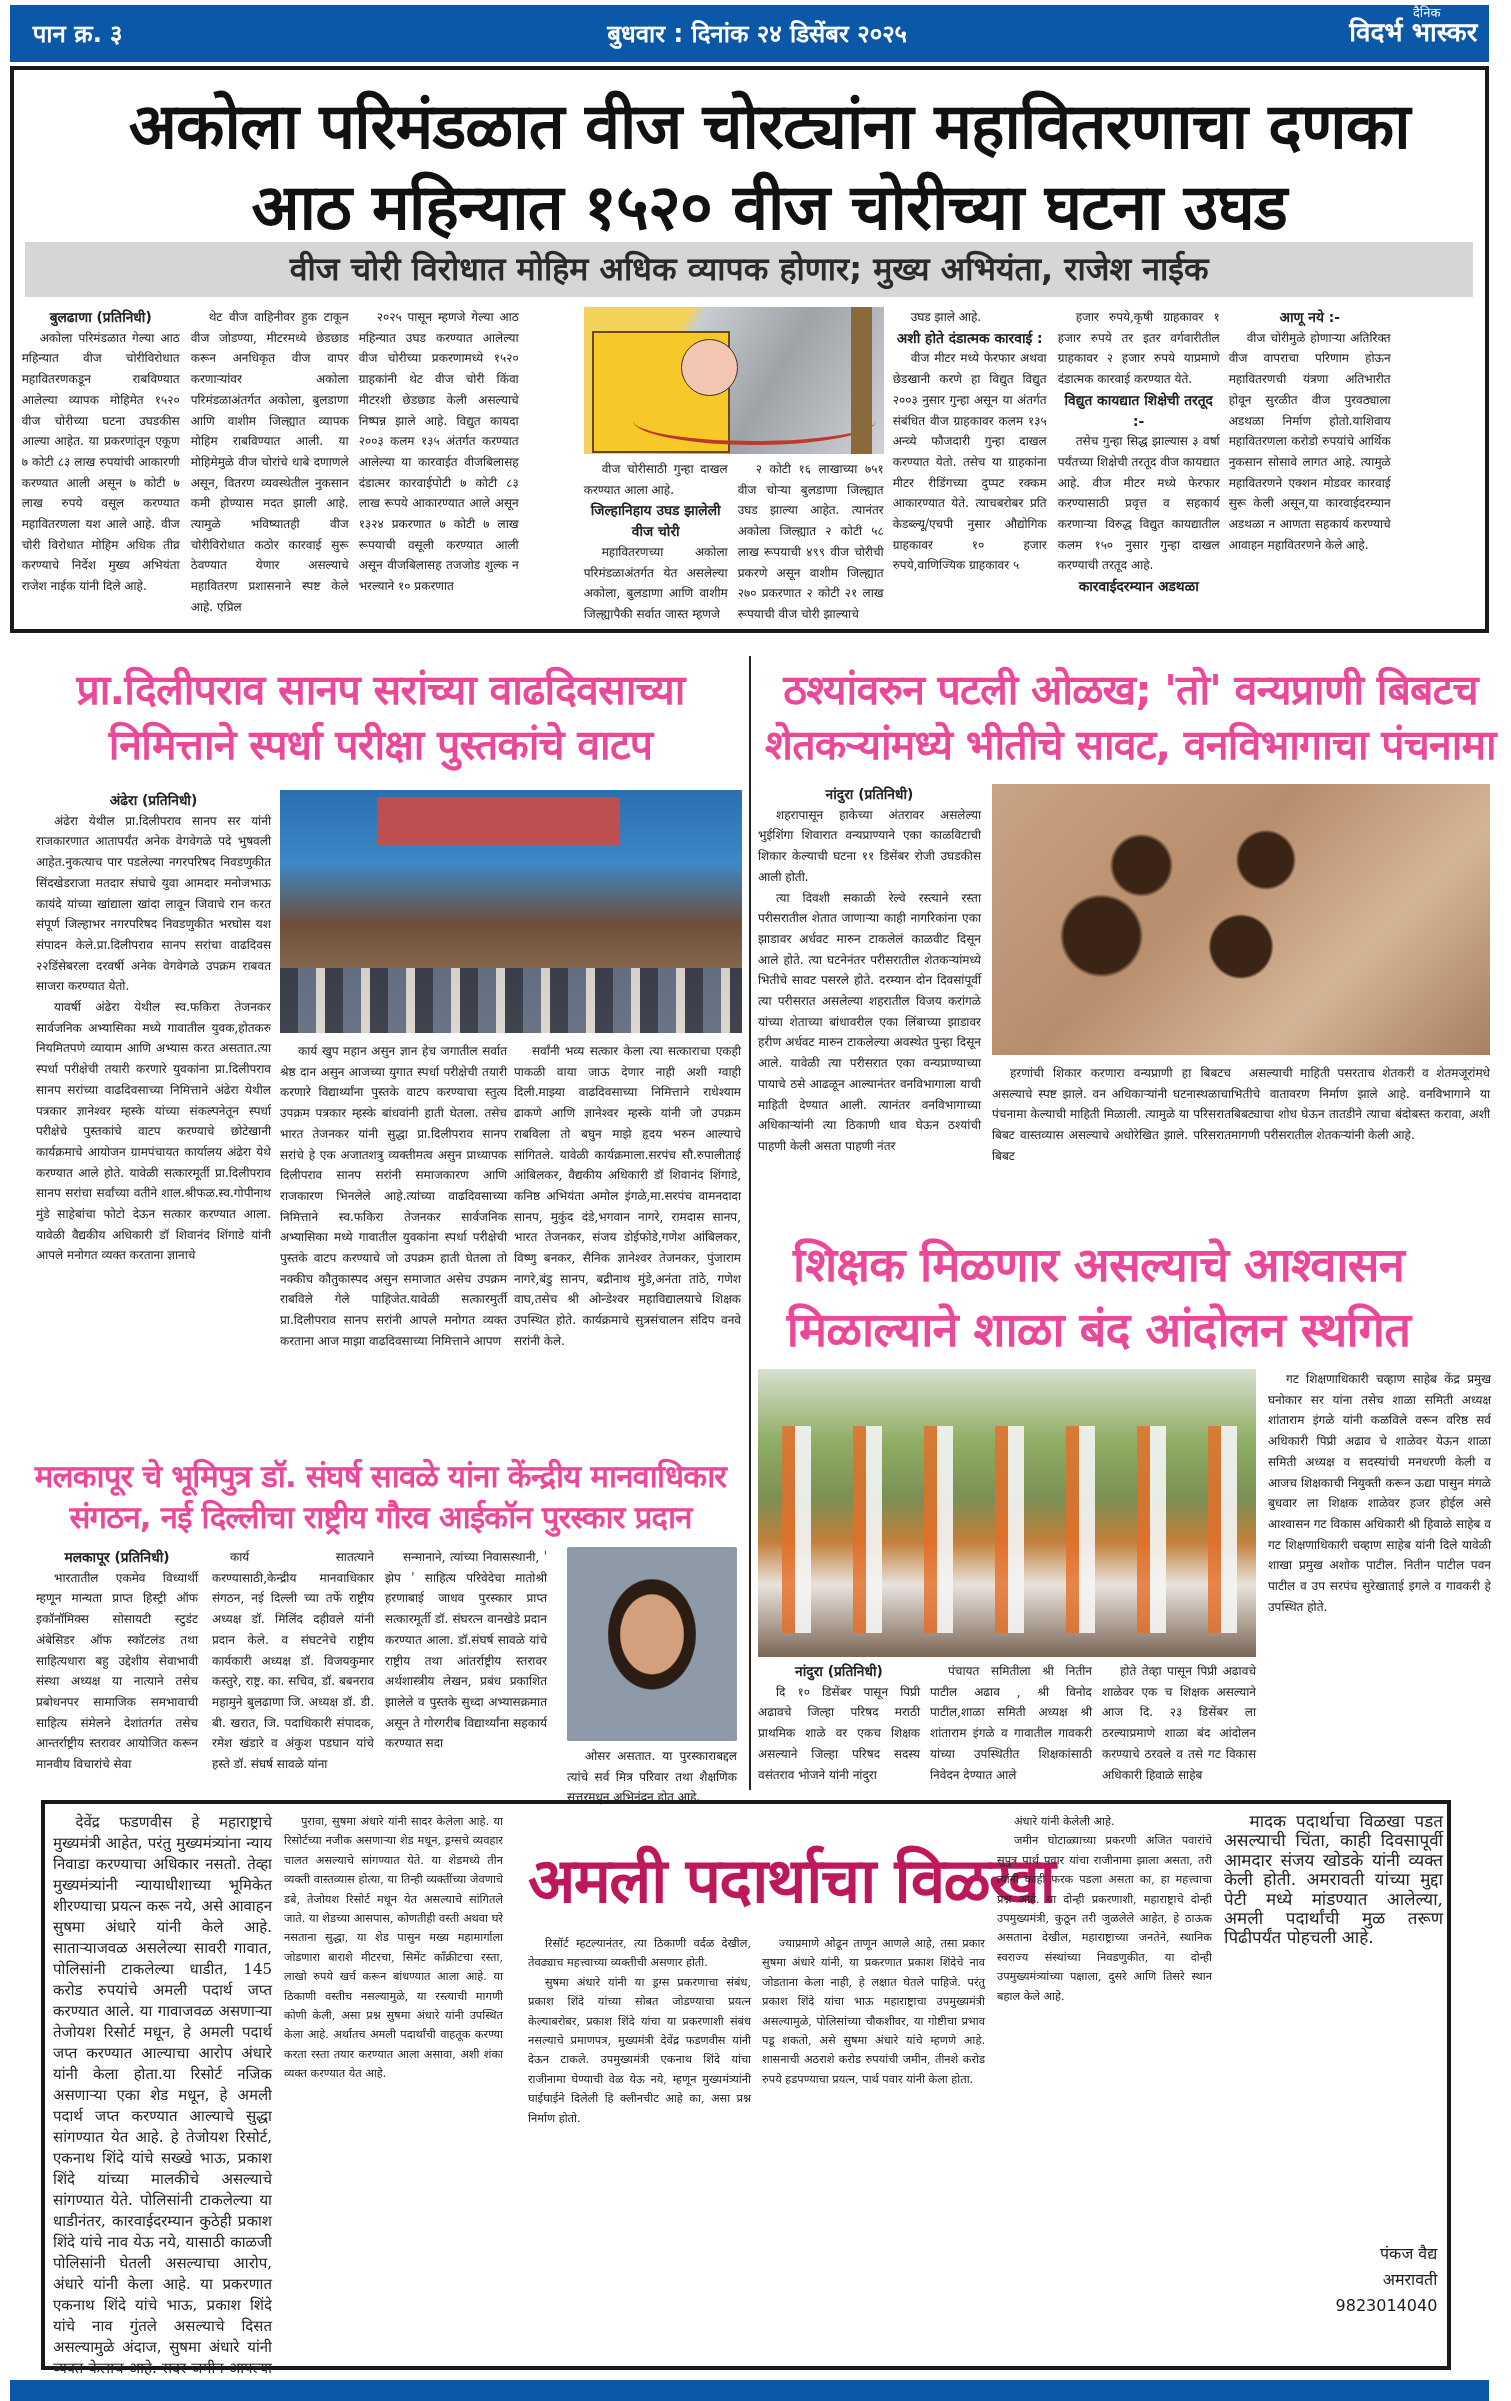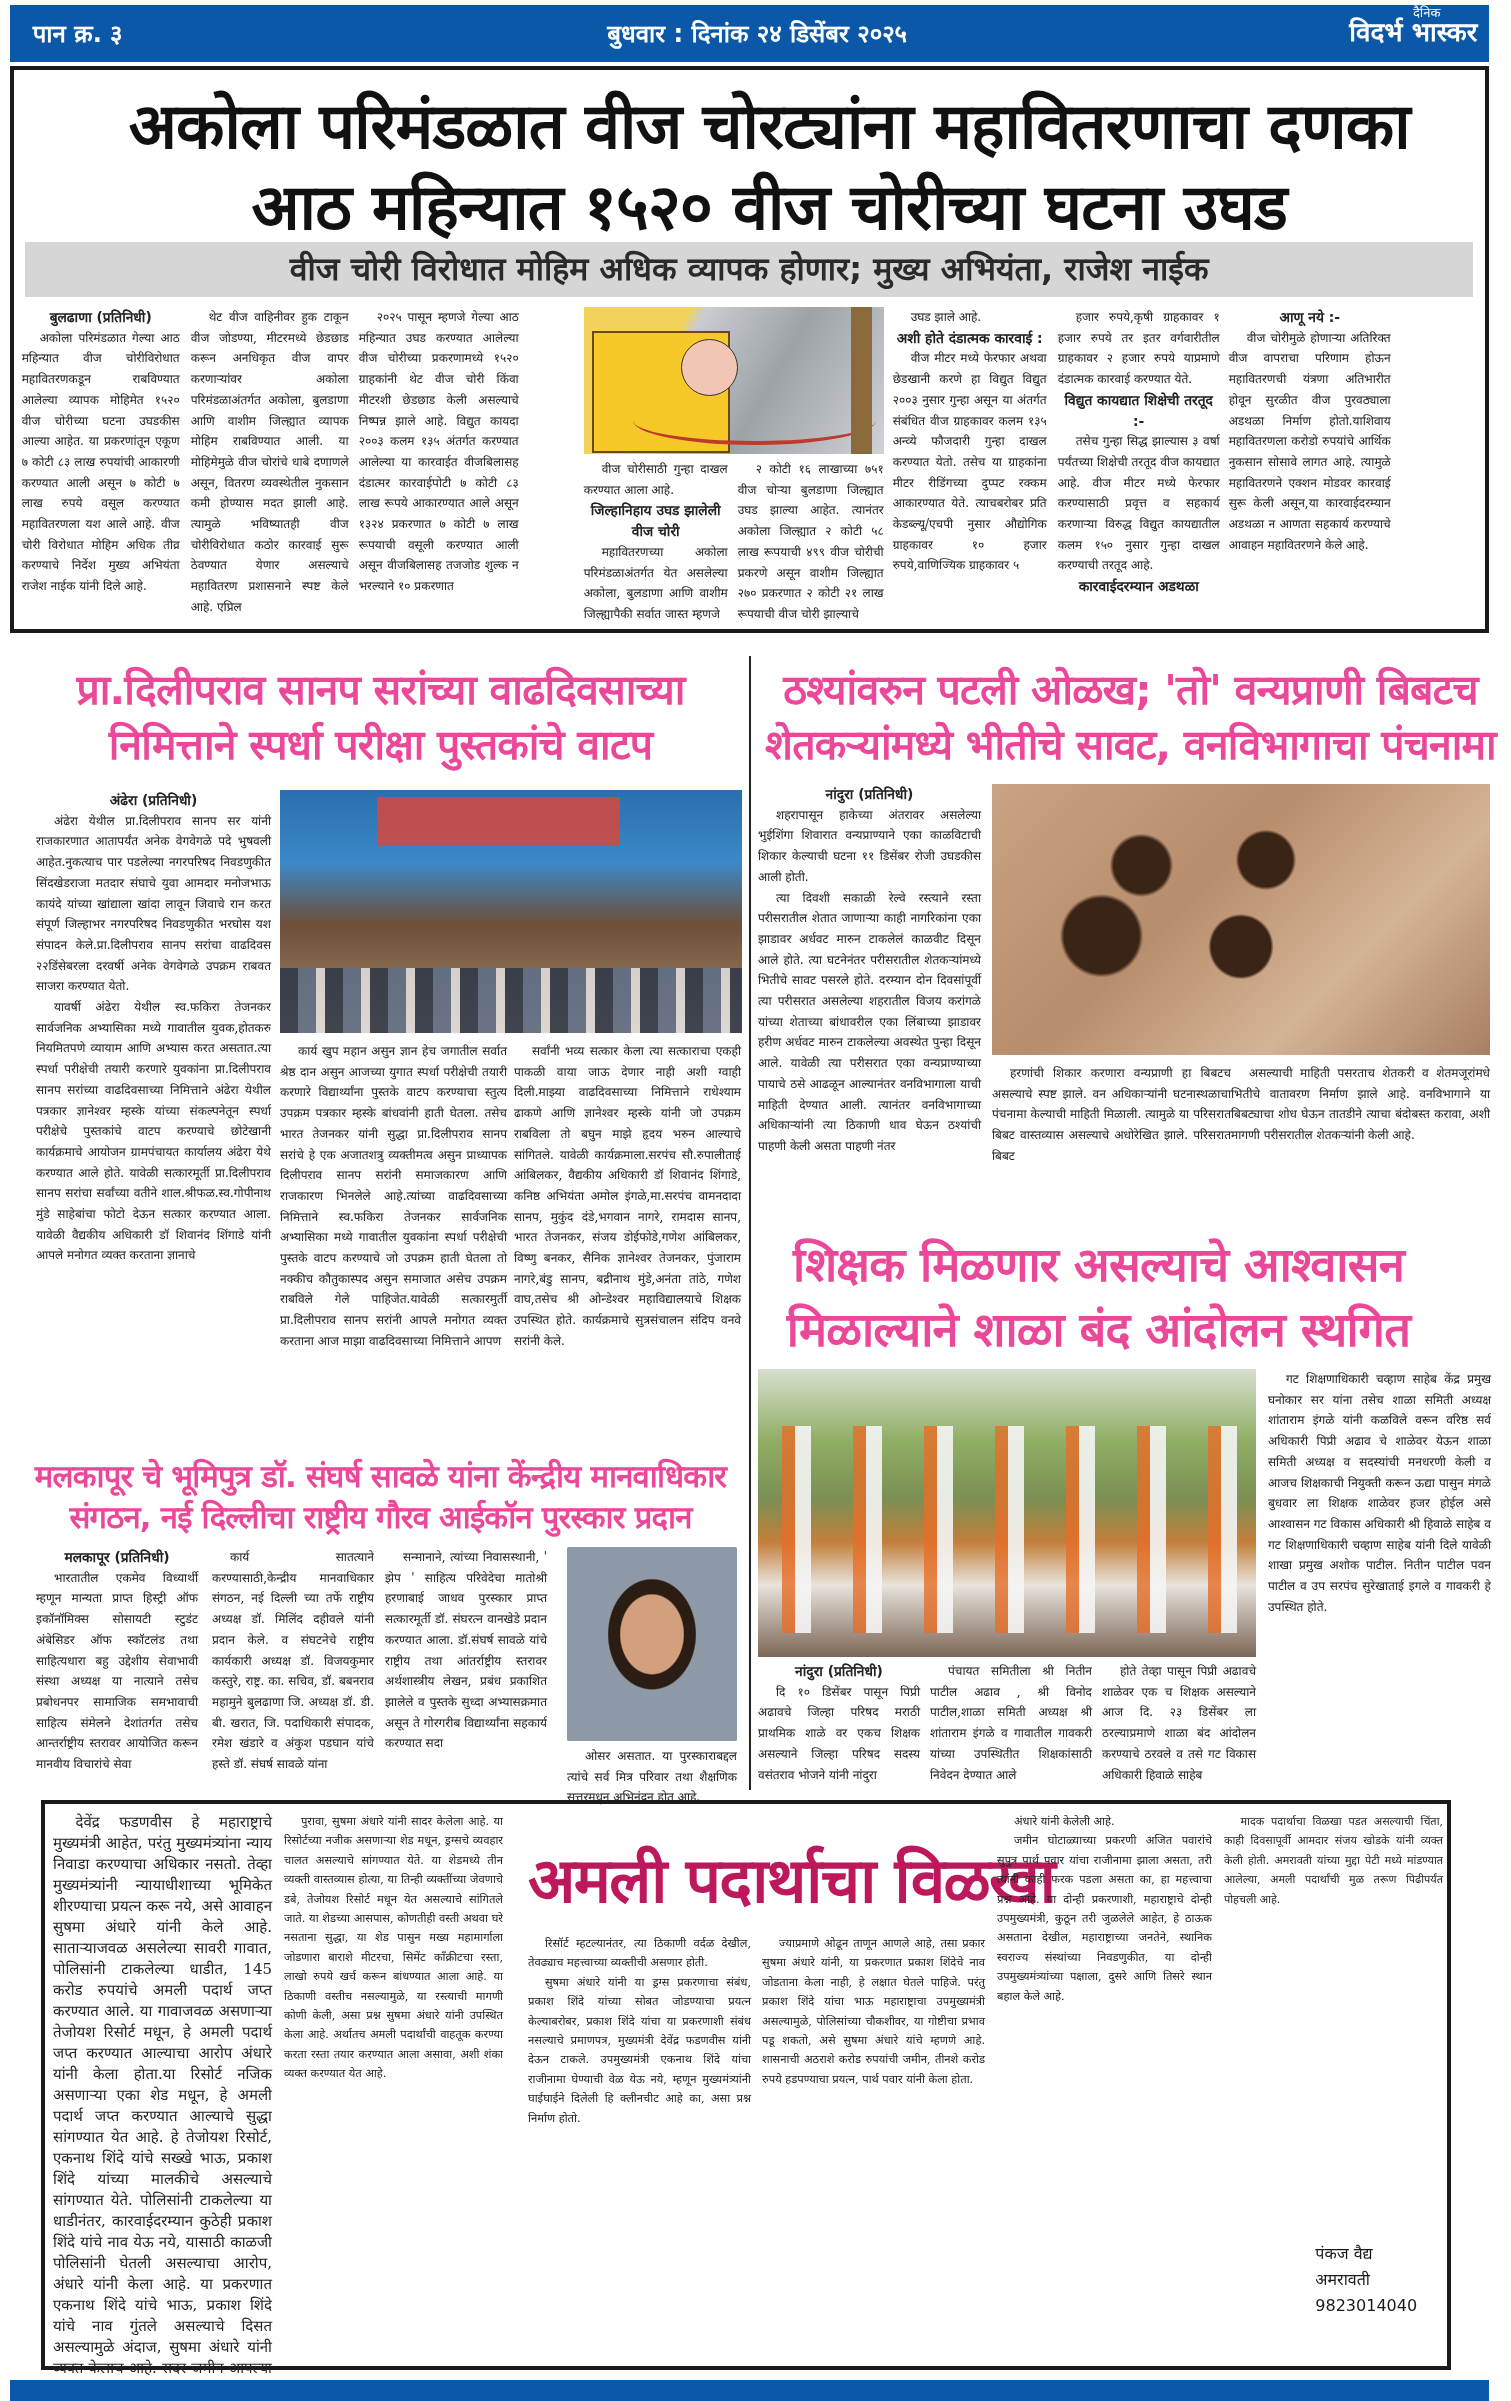--- a/index.html
+++ b/index.html
@@ -40,21 +40,21 @@
 
   .paw { background: radial-gradient(circle at 30% 30%, #3a2416 0 7%, transparent 8%), radial-gradient(circle at 55% 28%, #3a2416 0 8%, transparent 9%), radial-gradient(circle at 22% 56%, #3a2416 0 9%, transparent 10%), radial-gradient(circle at 50% 60%, #3a2416 0 10%, transparent 11%), linear-gradient(135deg, #c9a383 0%, #b88d6c 40%, #d4b496 70%, #a87f62 100%); }
 
   .school { background: linear-gradient(180deg, #d7dfcf 0%, #8fae64 25%, #7b8f54 45%, #c37f3a 60%, #e8e3dc 75%, #7c6656 100%); }
   .school .men { position: absolute; left: 0; right: 0; top: 57px; bottom: 24px; background: repeating-linear-gradient(90deg, transparent 0 24px, rgba(230,110,40,.8) 24px 37px, rgba(245,245,245,.9) 37px 53px, transparent 53px 71px); }
 
   .portrait { background: radial-gradient(ellipse at 50% 45%, #d2a07c 0 26%, #2b1c14 27% 36%, #8e9aa8 37% 100%); border-radius: 1.6px; }
 
   .feature { left: 41px; top: 1800px; width: 1410px; height: 570px; }
   .feature-title { position: absolute; left: 483px; top: 32px; font-size: 62px; font-weight: bold; letter-spacing: -1.6px; color: #be185d; }
-  .byline { position: absolute; right: 9.7px; bottom: 47px; width: 122px; text-align: left; font-family: "DejaVu Sans", sans-serif; font-size: 16px; line-height: 26px; }
+  .byline { position: absolute; right: 9.7px; bottom: 47px; width: 122px; text-align: right; font-family: "DejaVu Sans", sans-serif; font-size: 16px; line-height: 26px; }
 
   .footer-bar { position: absolute; left: 9.7px; top: 2380px; width: 1479px; height: 21px; background: #0b57a8; }
   .divider { position: absolute; background: #222; }
 </style>
 </head>
 <body>
 
 <header class="masthead">
   <span class="page-no">पान क्र. ३</span>
   <span class="date">बुधवार : दिनांक २४ डिसेंबर २०२५</span>
@@ -203,21 +203,21 @@
     <p>रिसॉर्ट म्हटल्यानंतर, त्या ठिकाणी वर्दळ देखील, तेवढ्याच महत्त्वाच्या व्यक्तीची असणार होती.</p>
     <p>सुषमा अंधारे यांनी या ड्रग्स प्रकरणाचा संबंध, प्रकाश शिंदे यांच्या सोबत जोडण्याचा प्रयत्न केल्याबरोबर, प्रकाश शिंदे यांचा या प्रकरणाशी संबंध नसल्याचे प्रमाणपत्र, मुख्यमंत्री देवेंद्र फडणवीस यांनी देऊन टाकले. उपमुख्यमंत्री एकनाथ शिंदे यांचा राजीनामा घेण्याची वेळ येऊ नये, म्हणून मुख्यमंत्र्यांनी घाईघाईने दिलेली हि क्लीनचीट आहे का, असा प्रश्न निर्माण होतो.</p>
   </div>
   <div class="col" style="left:717px; top:130px; width:223px; font-size:11.3px; line-height:19.4px;">
     <p>ज्याप्रमाणे ओढून ताणून आणले आहे, तसा प्रकार सुषमा अंधारे यांनी, या प्रकरणात प्रकाश शिंदेचे नाव जोडताना केला नाही, हे लक्षात घेतले पाहिजे. परंतु प्रकाश शिंदे यांचा भाऊ महाराष्ट्राचा उपमुख्यमंत्री असल्यामुळे, पोलिसांच्या चौकशीवर, या गोष्टीचा प्रभाव पडू शकतो, असे सुषमा अंधारे यांचे म्हणणे आहे. शासनाची अठराशे करोड रुपयांची जमीन, तीनशे करोड रुपये हडपण्याचा प्रयत्न, पार्थ पवार यांनी केला होता.</p>
   </div>
   <div class="col" style="left:952px; top:8px; width:215px; font-size:11.3px; line-height:19.4px;">
     <p>अंधारे यांनी केलेली आहे.</p>
     <p>जमीन घोटाळ्याच्या प्रकरणी अजित पवारांचे सुपुत्र पार्थ पवार यांचा राजीनामा झाला असता, तरी त्यांनी काही फरक पडला असता का, हा महत्त्वाचा प्रश्न आहे. या दोन्ही प्रकरणाशी, महाराष्ट्राचे दोन्ही उपमुख्यमंत्री, कुठून तरी जुळलेले आहेत, हे ठाऊक असताना देखील, महाराष्ट्राच्या जनतेने, स्थानिक स्वराज्य संस्थांच्या निवडणुकीत, या दोन्ही उपमुख्यमंत्र्यांच्या पक्षाला, दुसरे आणि तिसरे स्थान बहाल केले आहे.</p>
   </div>
-  <div class="col" style="left:1179px; top:8px; width:219px; font-size:11px; line-height:19.4px;">
+  <div class="col" style="left:1179px; top:8px; width:219px; font-size:17px; line-height:19.4px;">
     <p>मादक पदार्थाचा विळखा पडत असल्याची चिंता, काही दिवसापूर्वी आमदार संजय खोडके यांनी व्यक्त केली होती. अमरावती यांच्या मुद्दा पेटी मध्ये मांडण्यात आलेल्या, अमली पदार्थांची मुळ तरूण पिढीपर्यंत पोहचली आहे.</p>
   </div>
   <div class="byline">
     <div>पंकज वैद्य</div>
     <div>अमरावती</div>
     <div>9823014040</div>
   </div>
 </section>
 
 <div class="footer-bar"></div>

